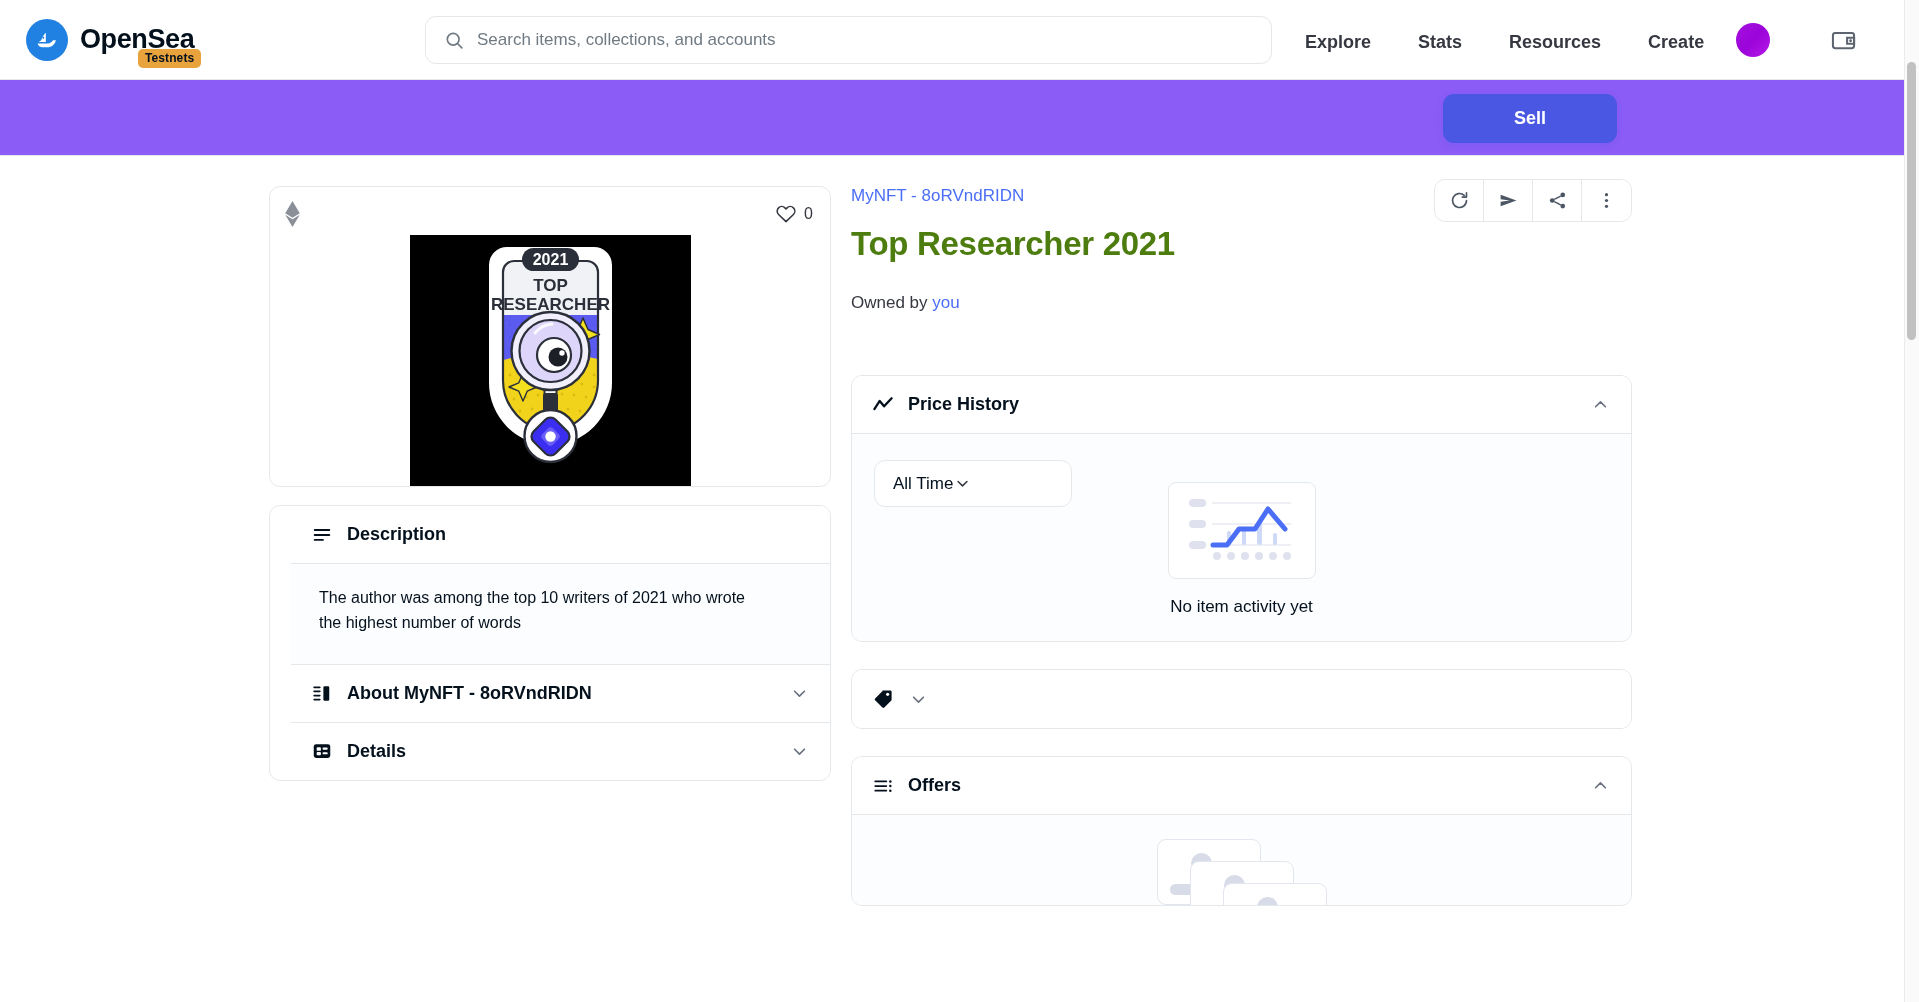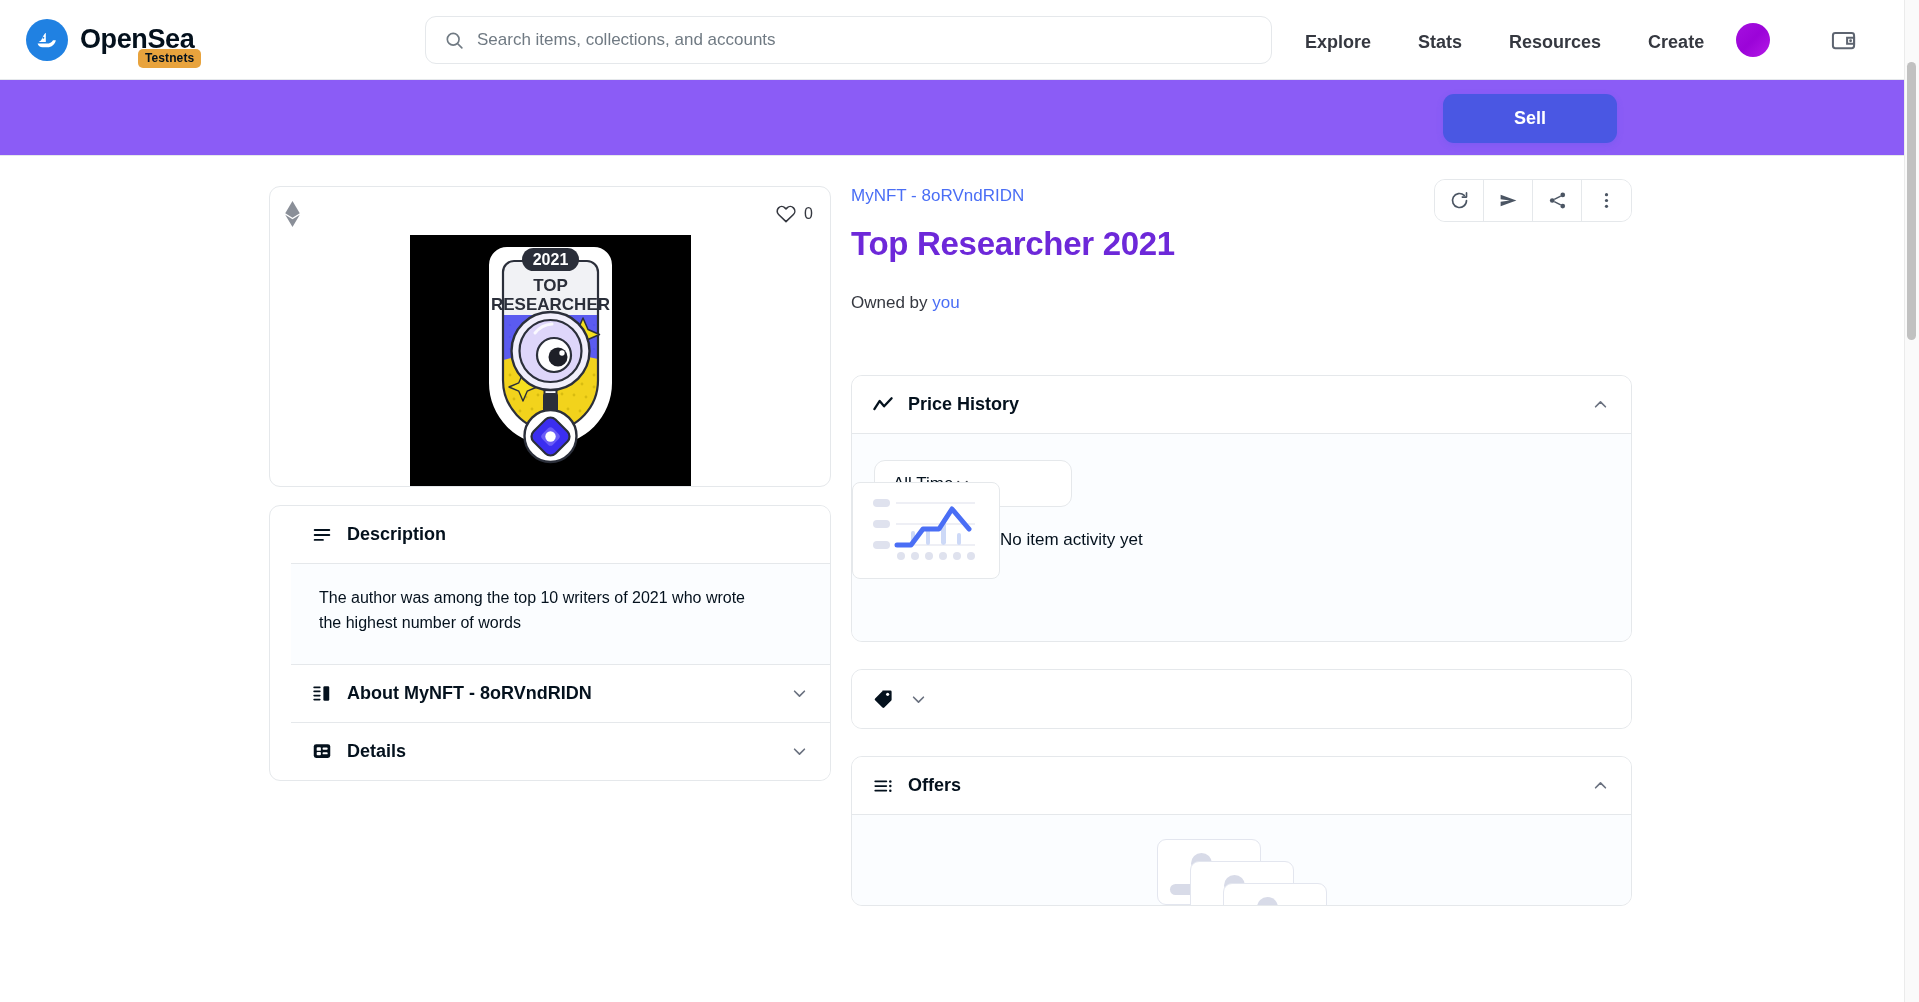--- a/index.html
+++ b/index.html
@@ -260,21 +260,21 @@
   
   .collection-link {
     font-size: 17px;
     color: #4a6ef5;
     cursor: pointer;
     display: inline-block;
   }
   .item-title {
     font-size: 33px;
     font-weight: 700;
-    color: #6d28d9;
+    color: #4d7c0f;
     letter-spacing: -0.3px;
     margin-top: 19px;
   }
   .owned-row {
     margin-top: 30px;
     font-size: 17px;
     color: #353840;
   }
   .owned-link { color: #4a6ef5; cursor: pointer; }
 
@@ -322,21 +322,21 @@
     padding: 0 17px 0 18px;
     cursor: pointer;
     font-size: 17px;
     color: #04111d;
   }
   .empty-state {
     position: absolute;
     left: 0; right: 0;
     top: 48px;
     display: flex;
-    flex-direction: row;
+    flex-direction: column;
     align-items: center;
   }
   .empty-card {
     width: 148px; height: 97px;
     border: 1px solid #e5e8eb;
     border-radius: 8px;
     background: #ffffff;
     position: relative;
     overflow: hidden;
   }

